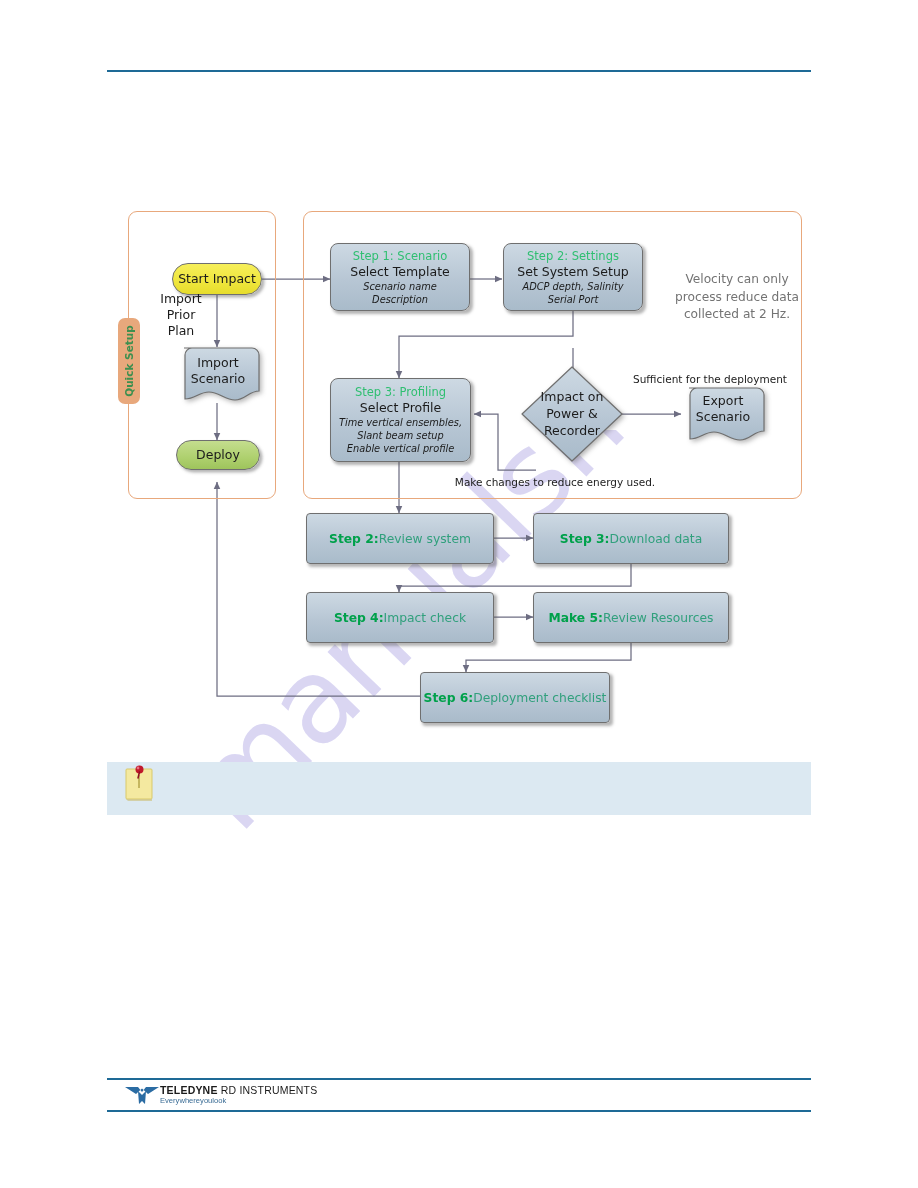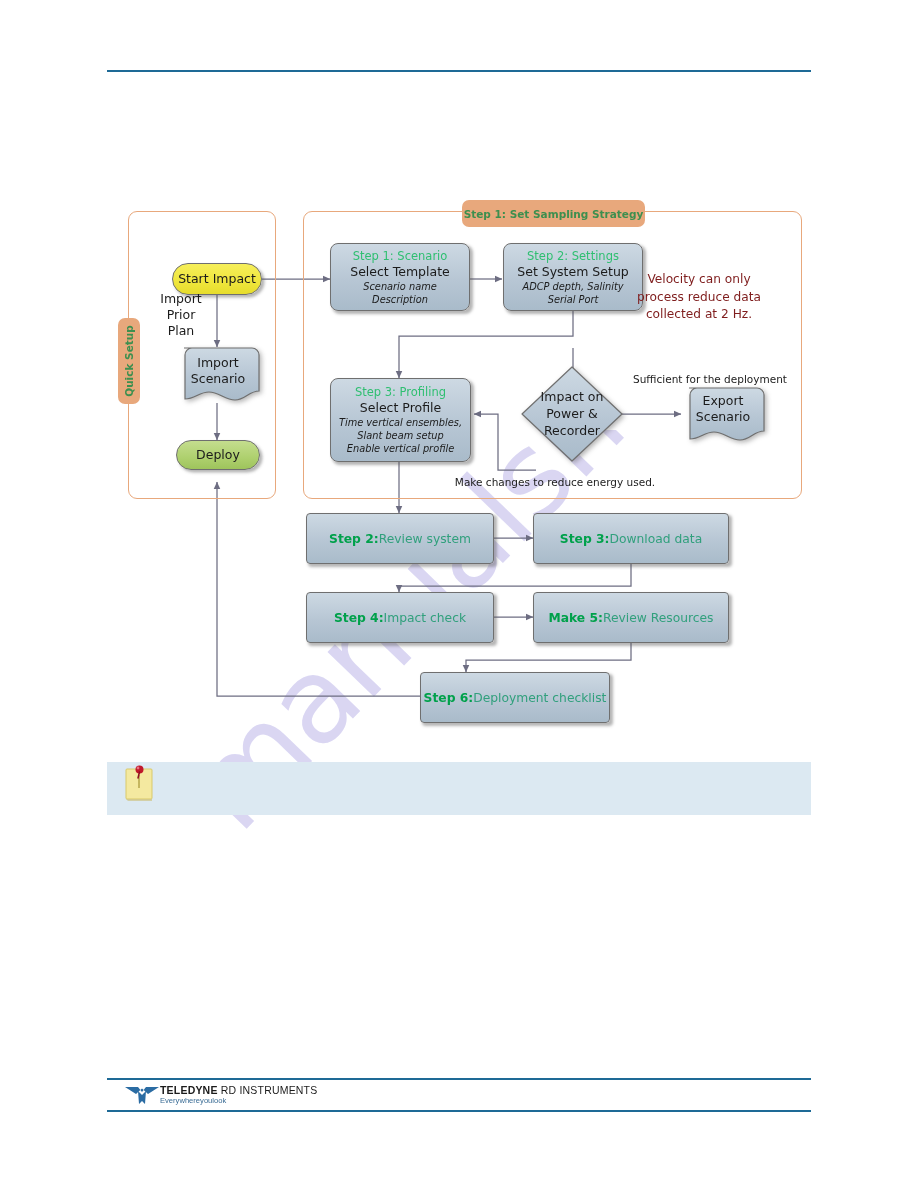--- a/index.html
+++ b/index.html
@@ -173,23 +173,23 @@
     position: absolute;
     font-family: "DejaVu Sans", sans-serif;
     color: #1b1b1b;
     text-align: center;
     line-height: 16px;
   }
   #label-import-prior-plan { left: 150px; top: 291px; width: 62px; font-size: 12.5px; }
   #label-make-changes { left: 430px; top: 474px; width: 250px; font-size: 10.5px; }
   #label-sufficient  { left: 610px; top: 371px; width: 200px; font-size: 10.5px; }
   #label-red-note {
-    left: 624px; top: 271px; width: 150px;
+    left: 662px; top: 271px; width: 150px;
     font-size: 12.2px; line-height: 17.5px;
-    color: #7f1d1d;
+    color: #737373;
   }
 
   
   .step-strip {
     position: absolute;
     border: 1.2px solid #6f6f6f;
     border-radius: 4px;
     background: linear-gradient(to bottom,#cdd9e3 0%,#b7c6d4 55%,#a9bbca 100%);
     box-shadow: 2.5px 2.5px 3px rgba(90,90,90,.45);
     display: flex; align-items: center; justify-content: center;
@@ -298,21 +298,20 @@
         <path d="M536,470 L536,470"></path>
       </g>
     </svg>
 
     <div class="group-box" id="group-quick"></div>
     <div class="group-box" id="group-sampling"></div>
 
     <div class="group-tab" id="tab-quick">
       <span>Quick Setup</span>
     </div>
-    <div class="group-tab" id="tab-sampling">Step 1: Set Sampling Strategy</div>
 
     <div class="node pill pill-yellow" style="left:172px; top:263px; width:90px; height:32px;">
       <div class="t-main">Start Impact</div>
     </div>
 
     <div class="free-label" id="label-import-prior-plan">
       <div>Import</div>
       <div>Prior</div>
       <div>Plan</div>
     </div>

